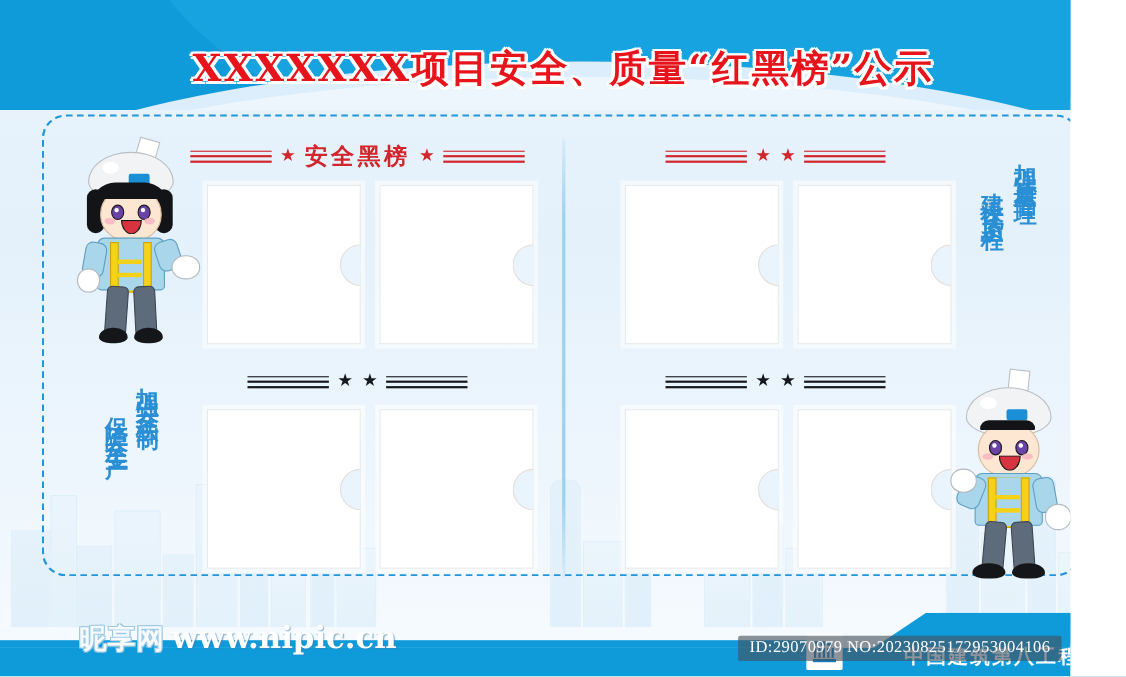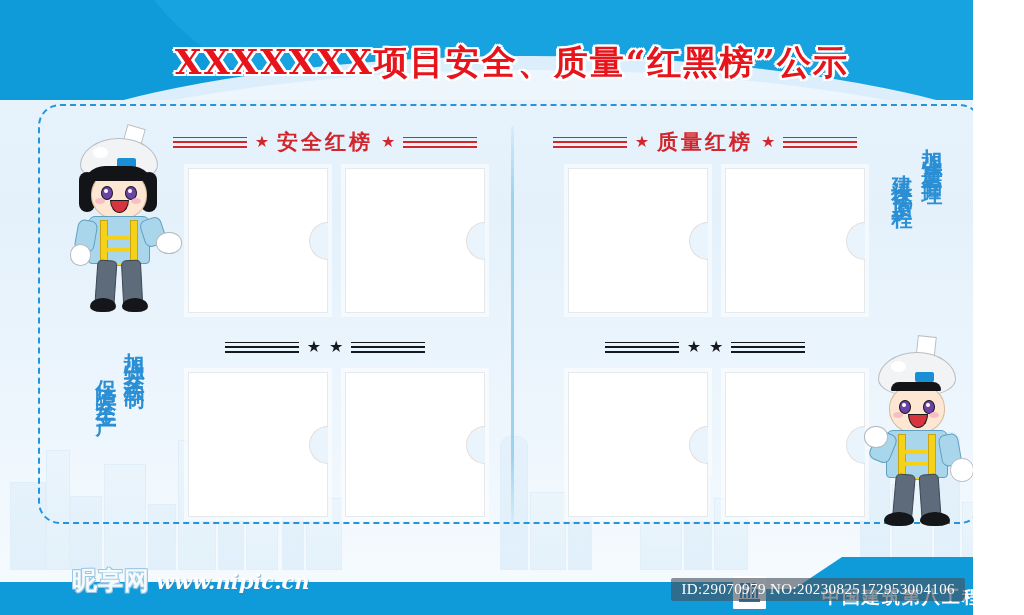--- a/index.html
+++ b/index.html
@@ -114,21 +114,21 @@
     display:flex;align-items:center;justify-content:center;border-radius:1px;}
   .cscec svg{display:block;}
   .foot-name{position:absolute;right:22px;bottom:6px;
     font-family:"DejaVu Serif","Liberation Serif",serif;
     font-size:18px;font-weight:bold;color:#fff;letter-spacing:2px;white-space:nowrap;}
 
   
   .wm-nipic{position:absolute;left:24px;bottom:18px;display:flex;align-items:baseline;gap:6px;z-index:30;}
   .wm-cn{font-family:"DejaVu Serif","Liberation Serif",serif;font-size:25px;font-weight:bold;
     color:rgba(255,255,255,.9);text-shadow:1px 1px 0 #9cc8e4,-1px -1px 0 #9cc8e4,1px -1px 0 #9cc8e4,-1px 1px 0 #9cc8e4;letter-spacing:1px;padding-left:48px;}
-  .wm-url{font-family:"DejaVu Serif","Liberation Serif",serif;font-style:italic;font-size:21px;font-weight:bold;
+  .wm-url{font-family:"DejaVu Serif","Liberation Serif",serif;font-size:28px;font-weight:bold;
     color:#fff;text-shadow:1px 1px 1px rgba(60,130,180,.6);}
   .wm-id{position:absolute;right:8px;bottom:14px;z-index:31;
     background:rgba(70,80,92,.62);color:#fff;font-size:15px;letter-spacing:.4px;
     padding:3px 10px;border-radius:2px;font-family:"Liberation Serif","DejaVu Serif",serif;white-space:nowrap;}
 </style>
 </head>
 <body>
 
 <div id="poster">
 
@@ -169,21 +169,21 @@
   <div class="panel"></div>
   <div class="divider"></div>
 
   <div class="sec-head red" style="left:160px;top:127px;width:330px;">
     <span class="rules">
         <i></i>
         <i></i>
         <i></i>
       </span>
     <span class="star">★</span>
-    <span class="sec-title">安全红榜</span>
+    <span class="sec-title">安全黑榜</span>
     <span class="star">★</span>
     <span class="rules">
         <i></i>
         <i></i>
         <i></i>
       </span>
   </div>
   <div class="card" style="left:188px;top:168px;">
       <span class="notch"></span>
     </div>
@@ -191,21 +191,20 @@
       <span class="notch"></span>
     </div>
 
   <div class="sec-head red" style="left:540px;top:127px;width:330px;">
     <span class="rules">
         <i></i>
         <i></i>
         <i></i>
       </span>
     <span class="star">★</span>
-    <span class="sec-title">质量红榜</span>
     <span class="star">★</span>
     <span class="rules">
         <i></i>
         <i></i>
         <i></i>
       </span>
   </div>
   <div class="card" style="left:568px;top:168px;">
       <span class="notch"></span>
     </div>

